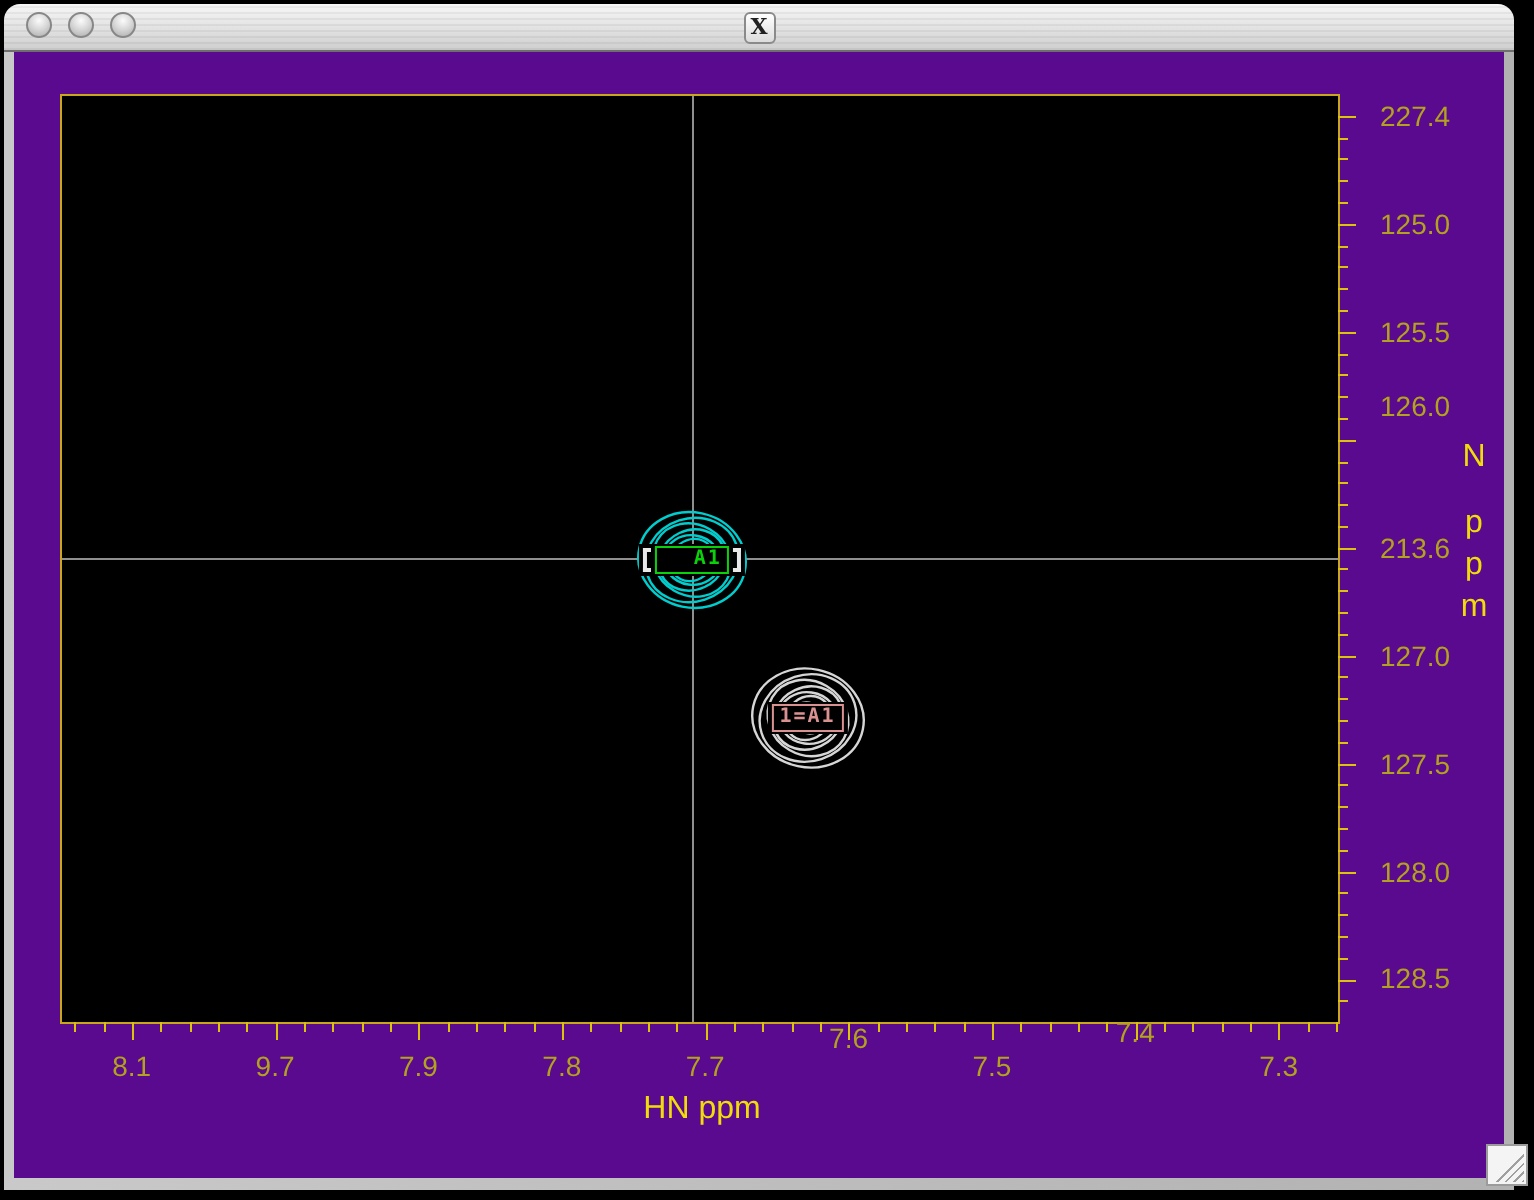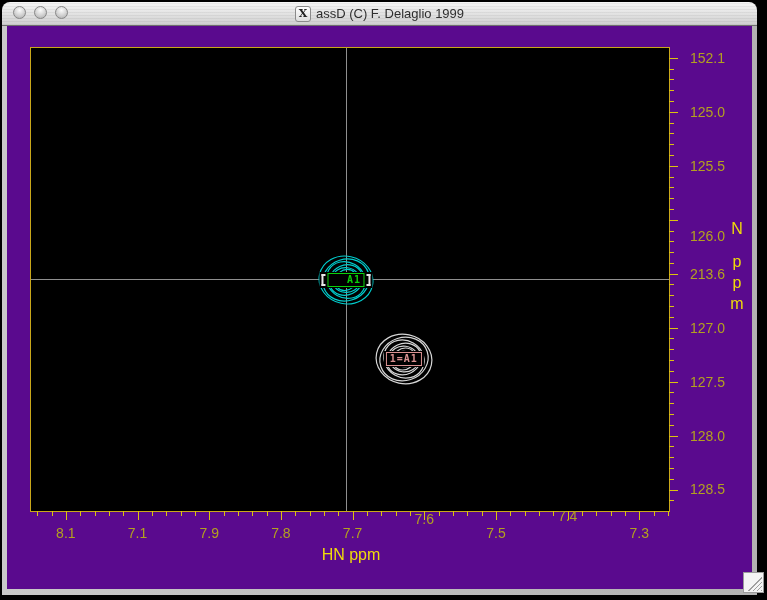--- a/index.html
+++ b/index.html
@@ -94,21 +94,20 @@
 <div class="canvas"></div>
 
 <div class="titlebar">
   <div class="lights">
     <span class="tl"></span>
     <span class="tl"></span>
     <span class="tl"></span>
   </div>
   <div class="title-group">
     <span class="x11icon">X</span>
-    <span class="titletext">assD (C) F. Delaglio 1999</span>
   </div>
 </div>
 
 <div class="plot" id="plot">
   <div class="cross-v" id="crossV" style="left: 315.416px;"></div>
   <div class="cross-h" id="crossH" style="top: 230.96px;"></div>
 <svg class="peak-svg" viewBox="0 0 64 64" style="left: 283.416px; top: 200.04px;">
       <ellipse cx="32" cy="32" rx="27.0" ry="23.8" transform="rotate(12 32 32)" fill="none" stroke="#00cdcd" stroke-width="1.2"></ellipse>
       <ellipse cx="32" cy="32" rx="23.5" ry="20.8" transform="rotate(-18 32 32)" fill="none" stroke="#00cdcd" stroke-width="1.2"></ellipse>
       <ellipse cx="32" cy="32" rx="20.0" ry="17.8" transform="rotate(30 32 32)" fill="none" stroke="#00cdcd" stroke-width="1.2"></ellipse>
@@ -176,21 +175,21 @@
     <div class="tick-x" style="left: 553.3px; top: 511px; height: 5px;"></div>
     <div class="tick-x" style="left: 567.6px; top: 511px; height: 9px;"></div>
     <div class="tick-x" style="left: 582px; top: 511px; height: 5px;"></div>
     <div class="tick-x" style="left: 596.3px; top: 511px; height: 5px;"></div>
     <div class="tick-x" style="left: 610.7px; top: 511px; height: 5px;"></div>
     <div class="tick-x" style="left: 625px; top: 511px; height: 5px;"></div>
     <div class="tick-x" style="left: 639.3px; top: 511px; height: 9px;"></div>
     <div class="tick-x" style="left: 653.7px; top: 511px; height: 5px;"></div>
     <div class="tick-x" style="left: 668px; top: 511px; height: 5px;"></div>
     <div class="xlab" style="left: 65.8427px; top: 525px; transform: translateX(-50%);">8.1</div>
-    <div class="xlab" style="left: 137.528px; top: 525px; transform: translateX(-50%);">7.1</div>
+    <div class="xlab" style="left: 137.528px; top: 525px; transform: translateX(-50%);">9.7</div>
     <div class="xlab" style="left: 209.213px; top: 525px; transform: translateX(-50%);">7.9</div>
     <div class="xlab" style="left: 280.899px; top: 525px; transform: translateX(-50%); text-align: right;">7.8</div>
     <div class="xlab" style="left: 352.584px; top: 525px; transform: translateX(-50%);">7.7</div>
     <div class="xlab" style="left: 424.27px; top: 511px; transform: translateX(-50%);">7.6</div>
     <div class="xlab" style="left: 495.955px; top: 525px; transform: translateX(-50%);">7.5</div>
     <div class="xlab" style="left: 567.64px; top: 508px; transform: translateX(-50%);">7.4</div>
     <div class="xlab" style="left: 639.326px; top: 525px; transform: translateX(-50%);">7.3</div>
     <div class="tick-y" style="left: 669px; top: 57.8px; width: 9px;"></div>
     <div class="tick-y" style="left: 669px; top: 68.6px; width: 5px;"></div>
     <div class="tick-y" style="left: 669px; top: 79.4px; width: 5px;"></div>
@@ -226,24 +225,24 @@
     <div class="tick-y" style="left: 669px; top: 403.2px; width: 5px;"></div>
     <div class="tick-y" style="left: 669px; top: 413.9px; width: 5px;"></div>
     <div class="tick-y" style="left: 669px; top: 424.7px; width: 5px;"></div>
     <div class="tick-y" style="left: 669px; top: 435.5px; width: 9px;"></div>
     <div class="tick-y" style="left: 669px; top: 446.3px; width: 5px;"></div>
     <div class="tick-y" style="left: 669px; top: 457.1px; width: 5px;"></div>
     <div class="tick-y" style="left: 669px; top: 467.9px; width: 5px;"></div>
     <div class="tick-y" style="left: 669px; top: 478.7px; width: 5px;"></div>
     <div class="tick-y" style="left: 669px; top: 489.5px; width: 9px;"></div>
     <div class="tick-y" style="left: 669px; top: 500.3px; width: 5px;"></div>
-    <div class="ylab" style="left: 690px; top: 57.7925px; transform: translateY(-50%);">152.1</div>
+    <div class="ylab" style="left: 690px; top: 57.7925px; transform: translateY(-50%);">227.4</div>
     <div class="ylab" style="left: 690px; top: 111.755px; transform: translateY(-50%);">125.0</div>
     <div class="ylab" style="left: 690px; top: 165.718px; transform: translateY(-50%);">125.5</div>
-    <div class="ylab" style="left: 690px; top: 236px; transform: translateY(-50%);">126.0</div>
+    <div class="ylab" style="left: 690px; top: 203px; transform: translateY(-50%);">126.0</div>
     <div class="ylab" style="left: 690px; top: 273.643px; transform: translateY(-50%);">213.6</div>
     <div class="ylab" style="left: 690px; top: 327.606px; transform: translateY(-50%);">127.0</div>
     <div class="ylab" style="left: 690px; top: 381.569px; transform: translateY(-50%);">127.5</div>
     <div class="ylab" style="left: 690px; top: 435.531px; transform: translateY(-50%);">128.0</div>
     <div class="ylab" style="left: 690px; top: 489.494px; transform: translateY(-50%);">128.5</div>
   </div>
 
 <div class="axis-title" id="xAxisTitle" style="left:351px;top:546px;transform:translateX(-50%);">HN ppm</div>
 
 <div class="axis-title" id="yAxisTitle" style="left:727px;top:218px;">

